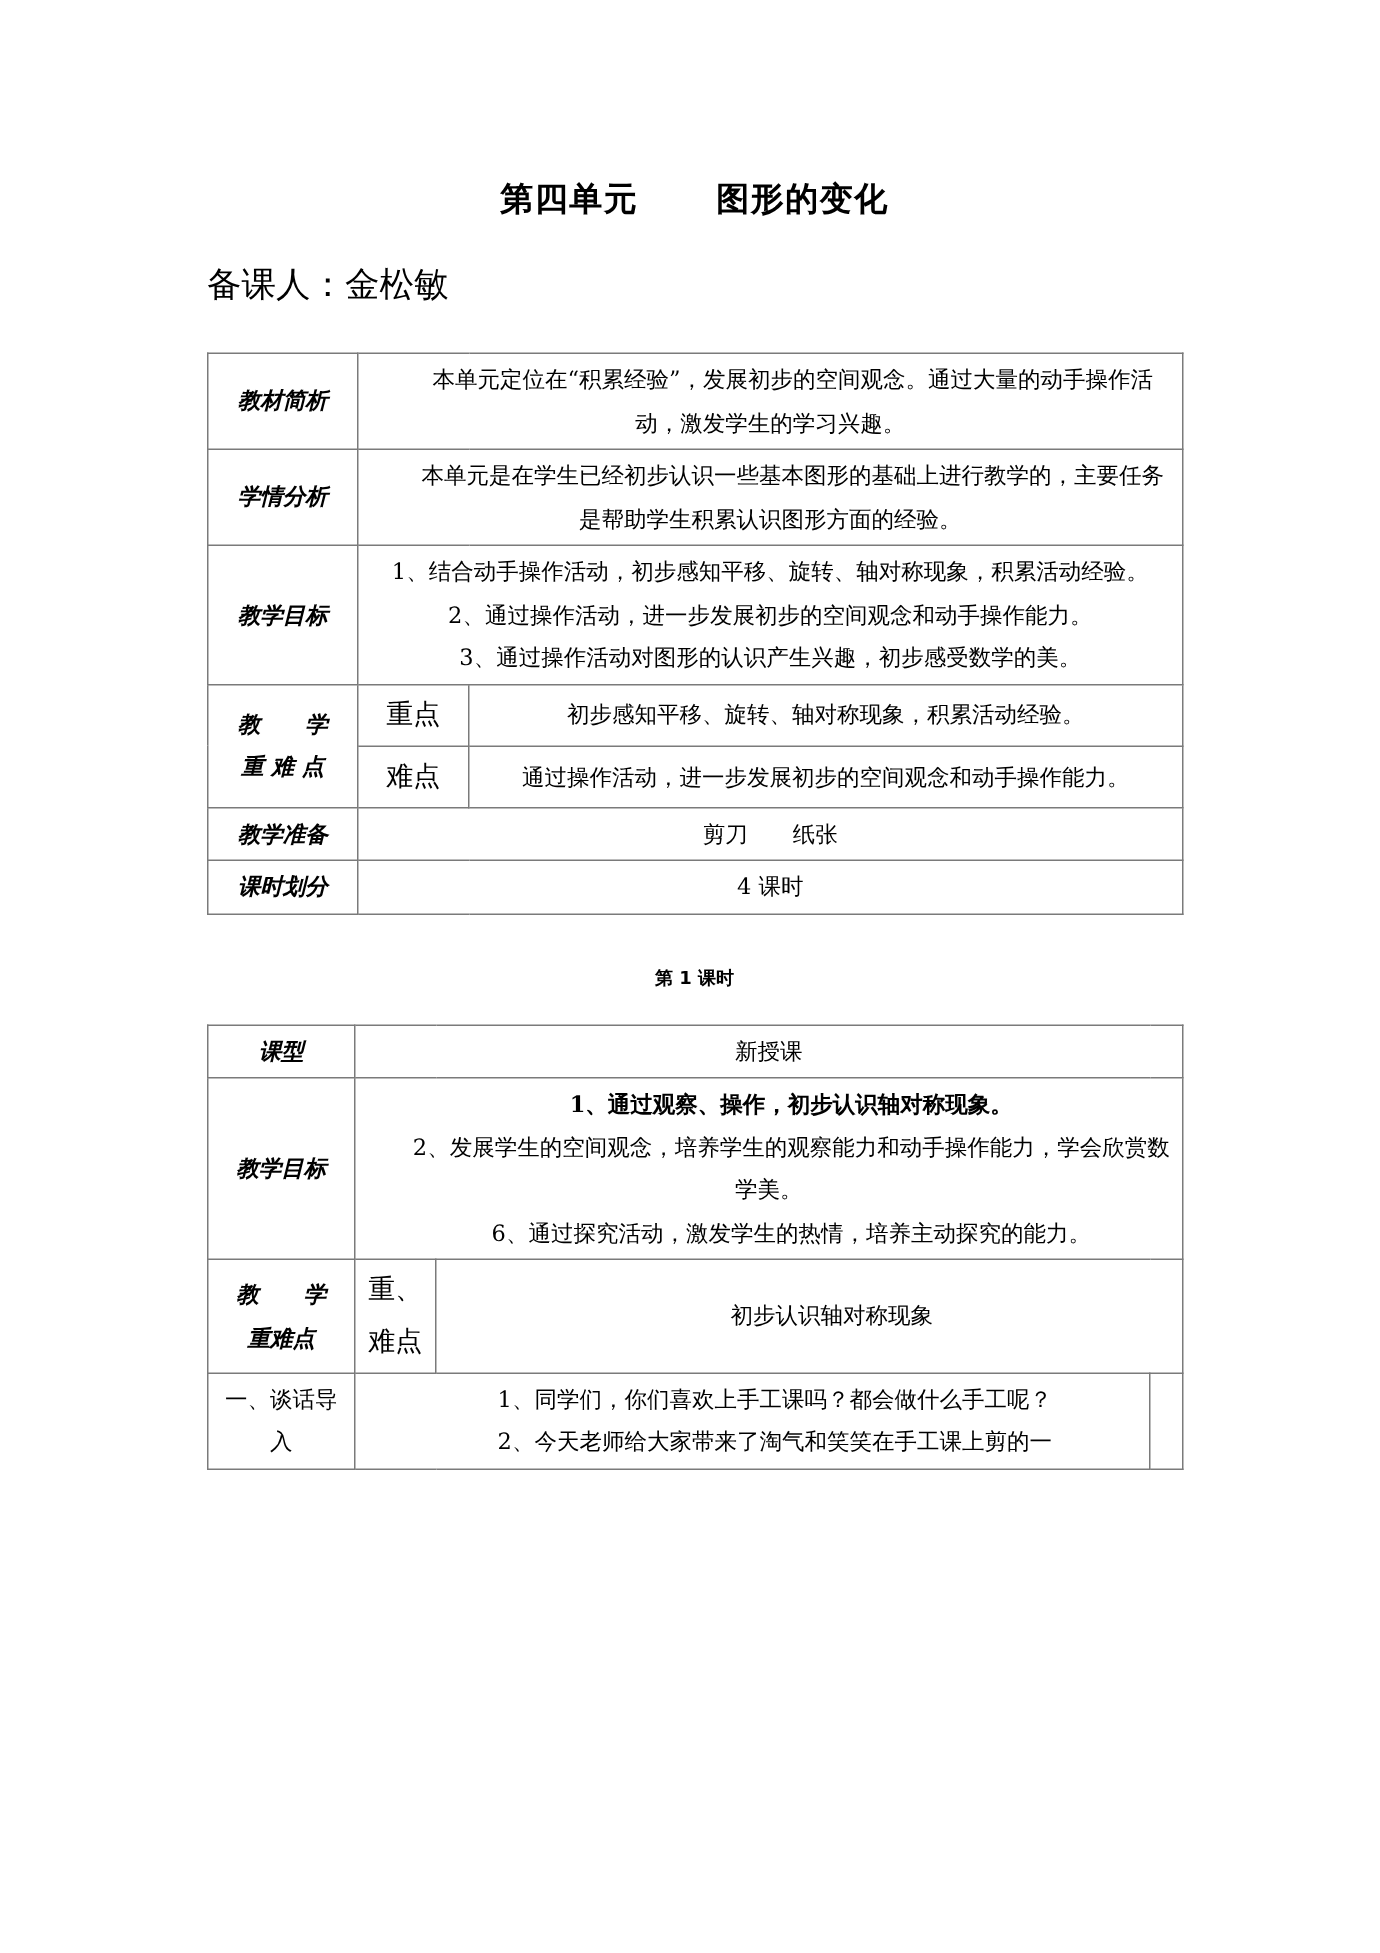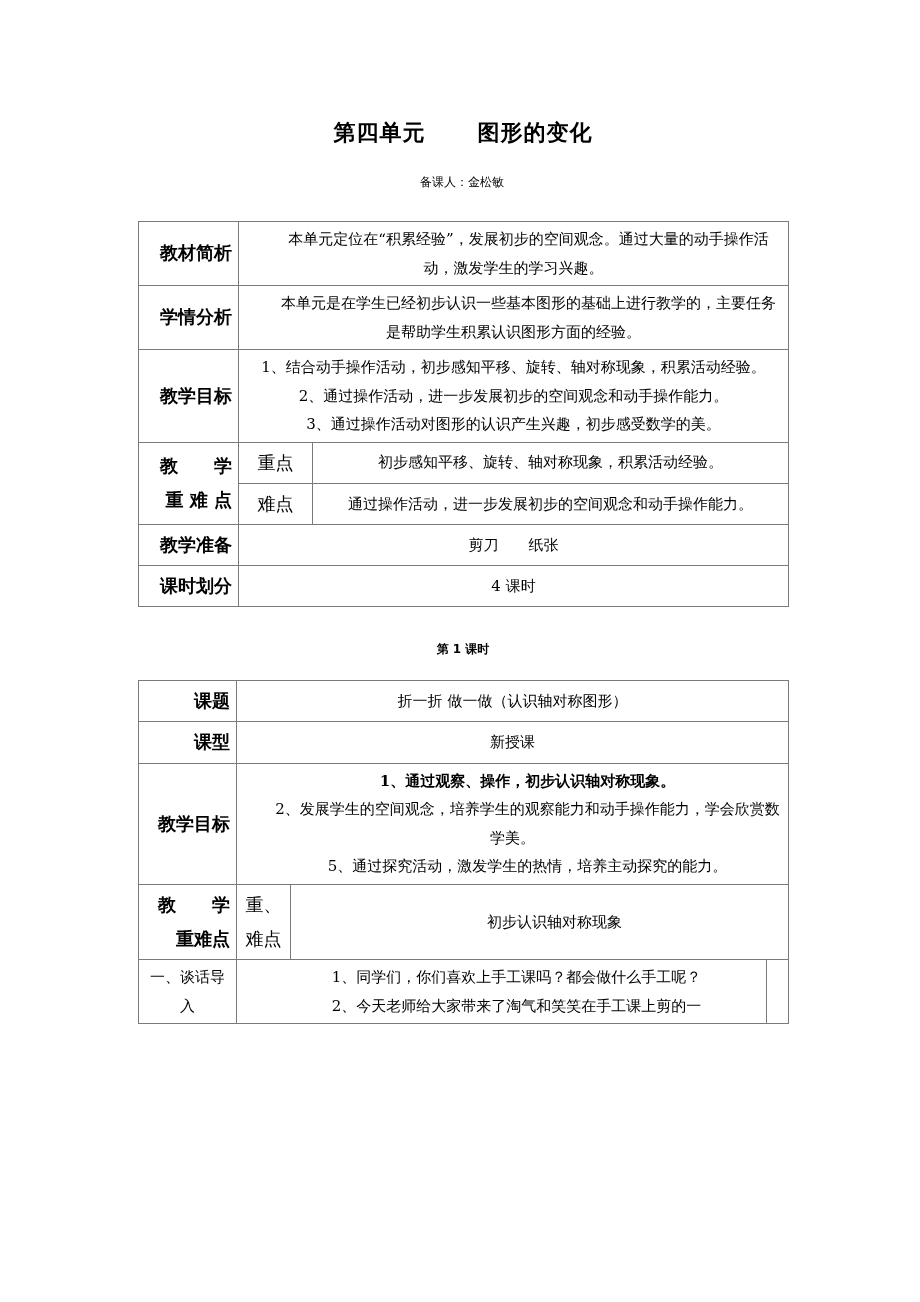--- a/index.html
+++ b/index.html
@@ -34,22 +34,22 @@
     text-align: center;
     font-size: 22px;
     font-weight: bold;
     letter-spacing: 1px;
     margin-top: 118px;
     margin-bottom: 0;
     font-family: "DejaVu Sans", "Liberation Sans", sans-serif;
     white-space: pre;
   }
   .byline {
-    text-align: center;
-    font-size: 12px;
+    text-align: left;
+    font-size: 23px;
     margin-top: 26px;
     margin-bottom: 0;
     padding-right: 2px;
     font-family: "DejaVu Serif", "Liberation Serif", serif;
   }
   .section-title {
     text-align: center;
     font-size: 12px;
     font-weight: bold;
     font-family: "DejaVu Sans", "Liberation Sans", sans-serif;
@@ -64,25 +64,26 @@
     font-size: 15px;
     line-height: 1.9;
   }
   table.sheet td {
     border: 1px solid #7a7a7a;
     padding: 3px 6px;
     vertical-align: middle;
     font-family: "DejaVu Serif", "Liberation Serif", serif;
   }
   td.label {
-    text-align: right;
+    text-align: center;
     font-weight: bold;
     font-family: "DejaVu Sans", "Liberation Sans", sans-serif;
-    font-size: 18px;
+    font-size: 15px;
     white-space: pre;
+    font-style: italic;
   }
   td.sublabel {
     text-align: center;
     font-size: 18px;
     font-family: "DejaVu Serif", "Liberation Serif", serif;
   }
   td.body {
     text-align: center;
     padding-left: 6px;
     padding-right: 2px;
@@ -186,33 +187,29 @@
 
     <table class="sheet">
       <colgroup>
         <col style="width:98px">
         <col style="width:54px">
         <col style="width:476px">
         <col style="width:22px">
       </colgroup>
       <tbody>
         <tr>
-          <td class="label">课题</td>
-          <td class="center" colspan="3">折一折 做一做（认识轴对称图形）</td>
-        </tr>
-        <tr>
           <td class="label">课型</td>
           <td class="padleft" colspan="3">新授课</td>
         </tr>
         <tr>
           <td class="label">教学目标</td>
           <td class="body" colspan="3">
             <p class="indent bold-num">1、通过观察、操作，初步认识轴对称现象。</p>
             <p class="indent">2、发展学生的空间观念，培养学生的观察能力和动手操作能力，学会欣赏数学美。</p>
-            <p class="indent">5、通过探究活动，激发学生的热情，培养主动探究的能力。</p>
+            <p class="indent">6、通过探究活动，激发学生的热情，培养主动探究的能力。</p>
           </td>
         </tr>
         <tr>
           <td class="label">教　　学
 重难点</td>
           <td class="sublabel" style="white-space:pre">重、
 难点</td>
           <td class="body" colspan="2">
             <p class="indent">初步认识轴对称现象</p>
           </td>

